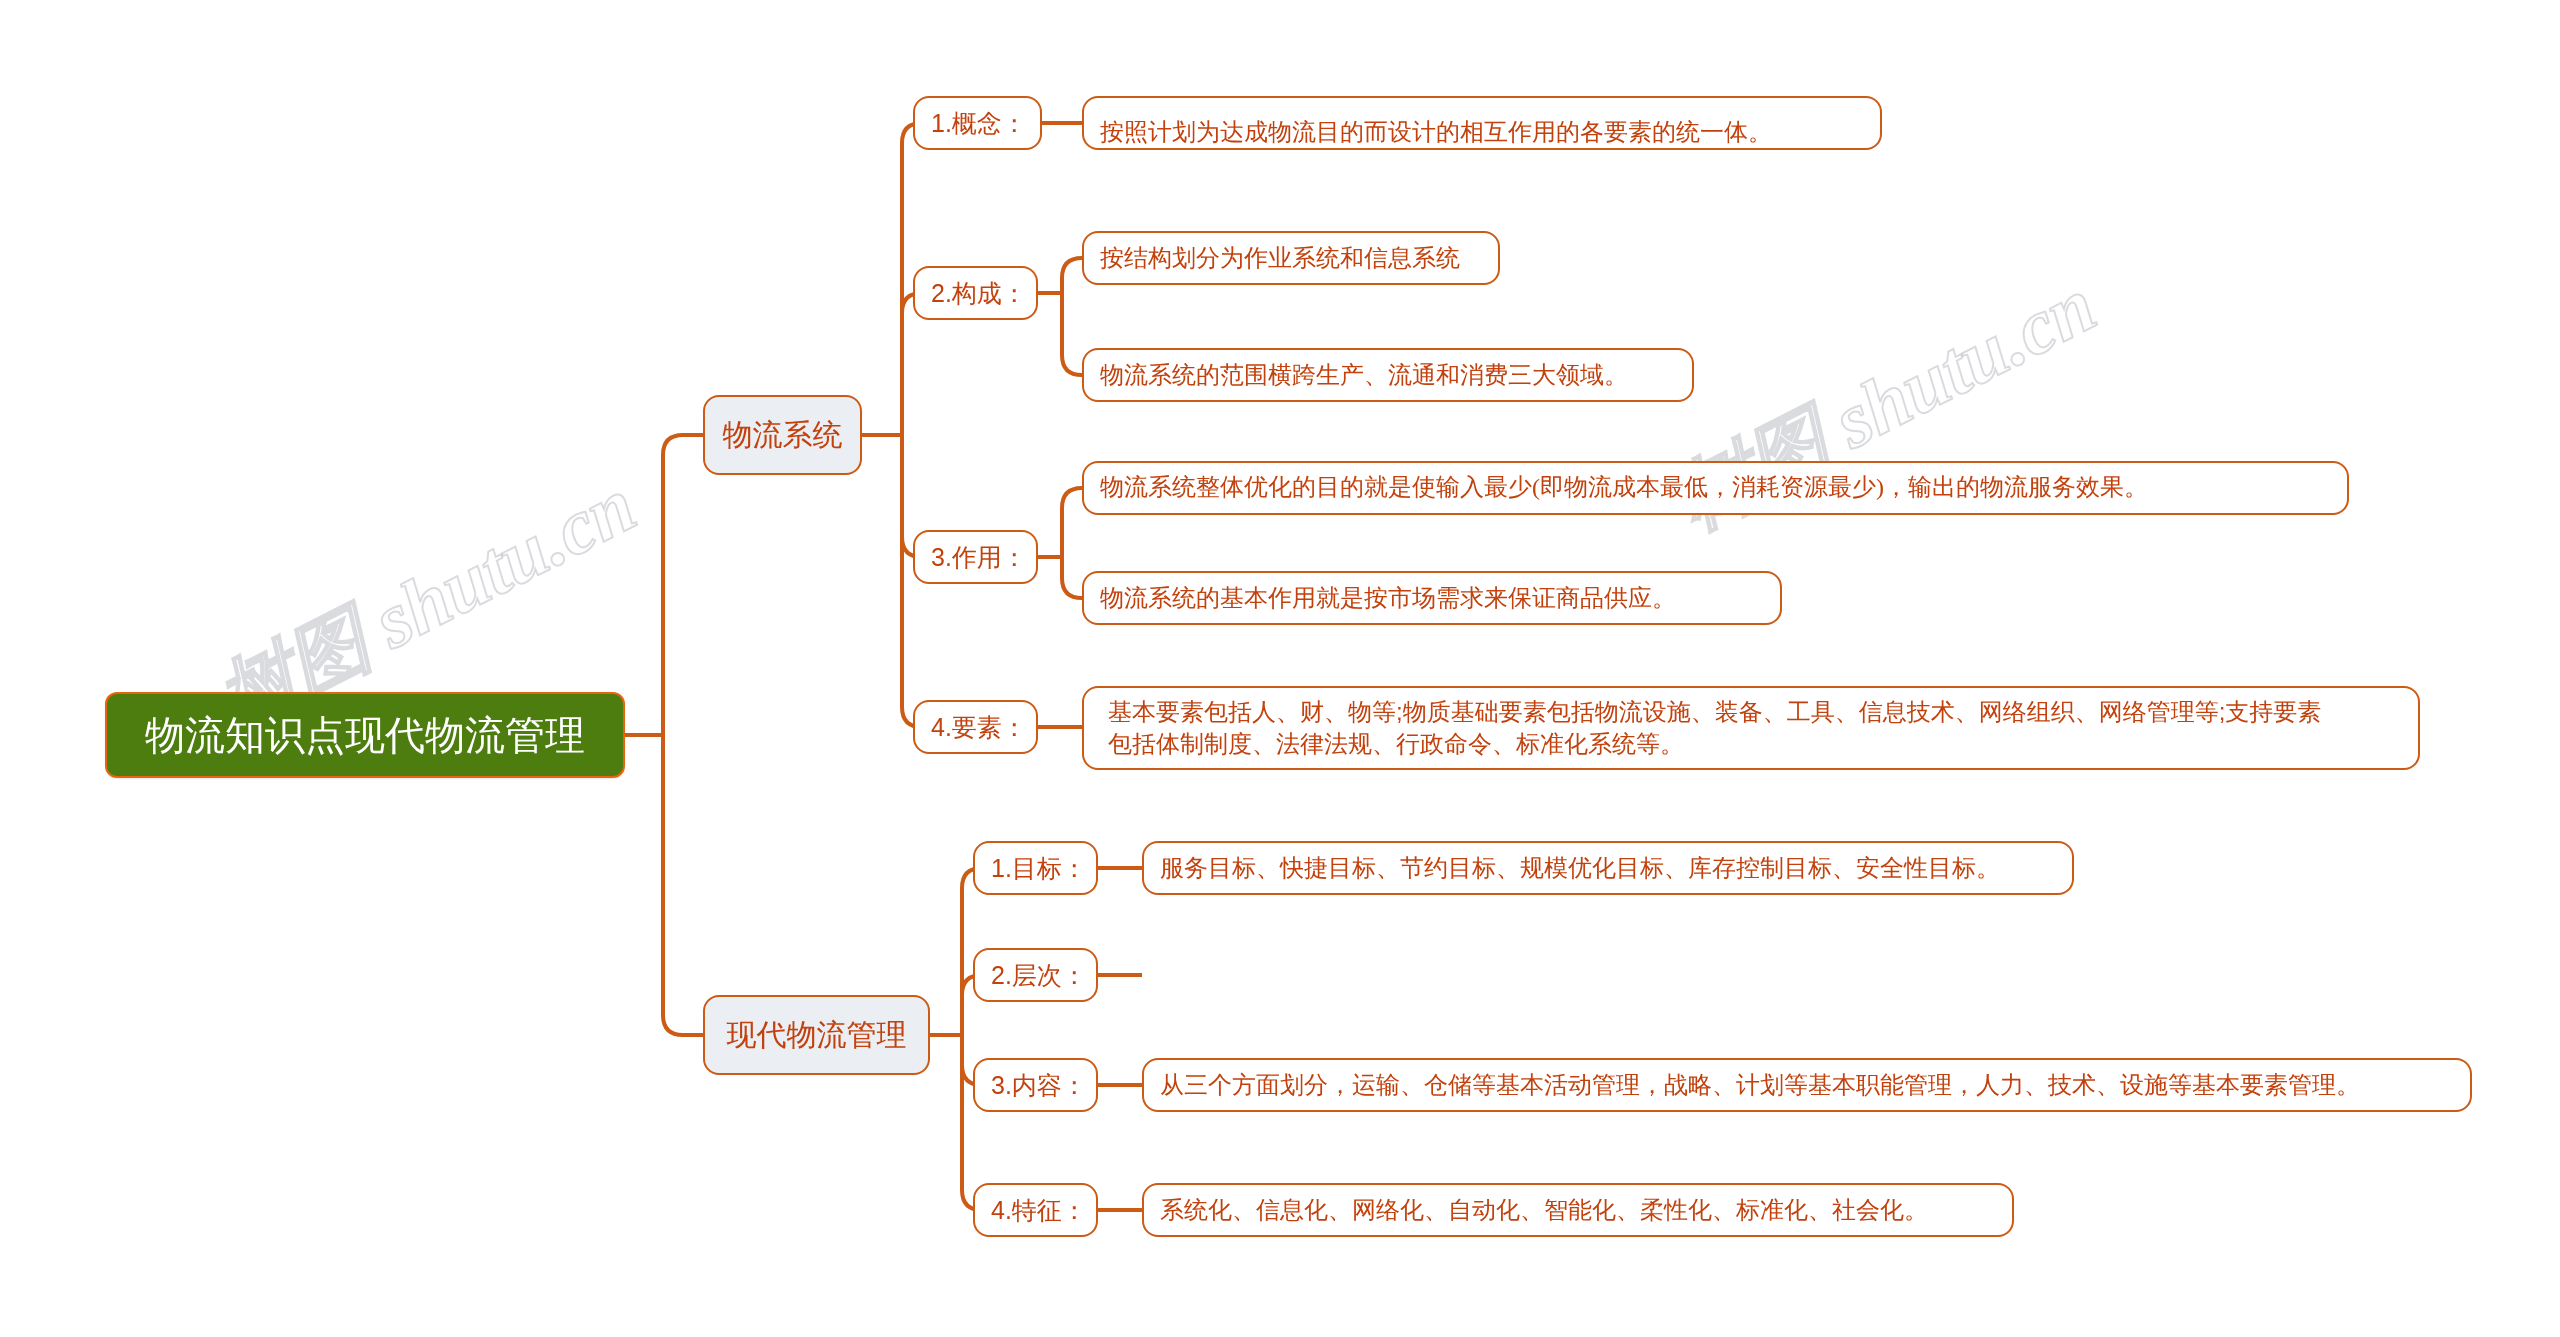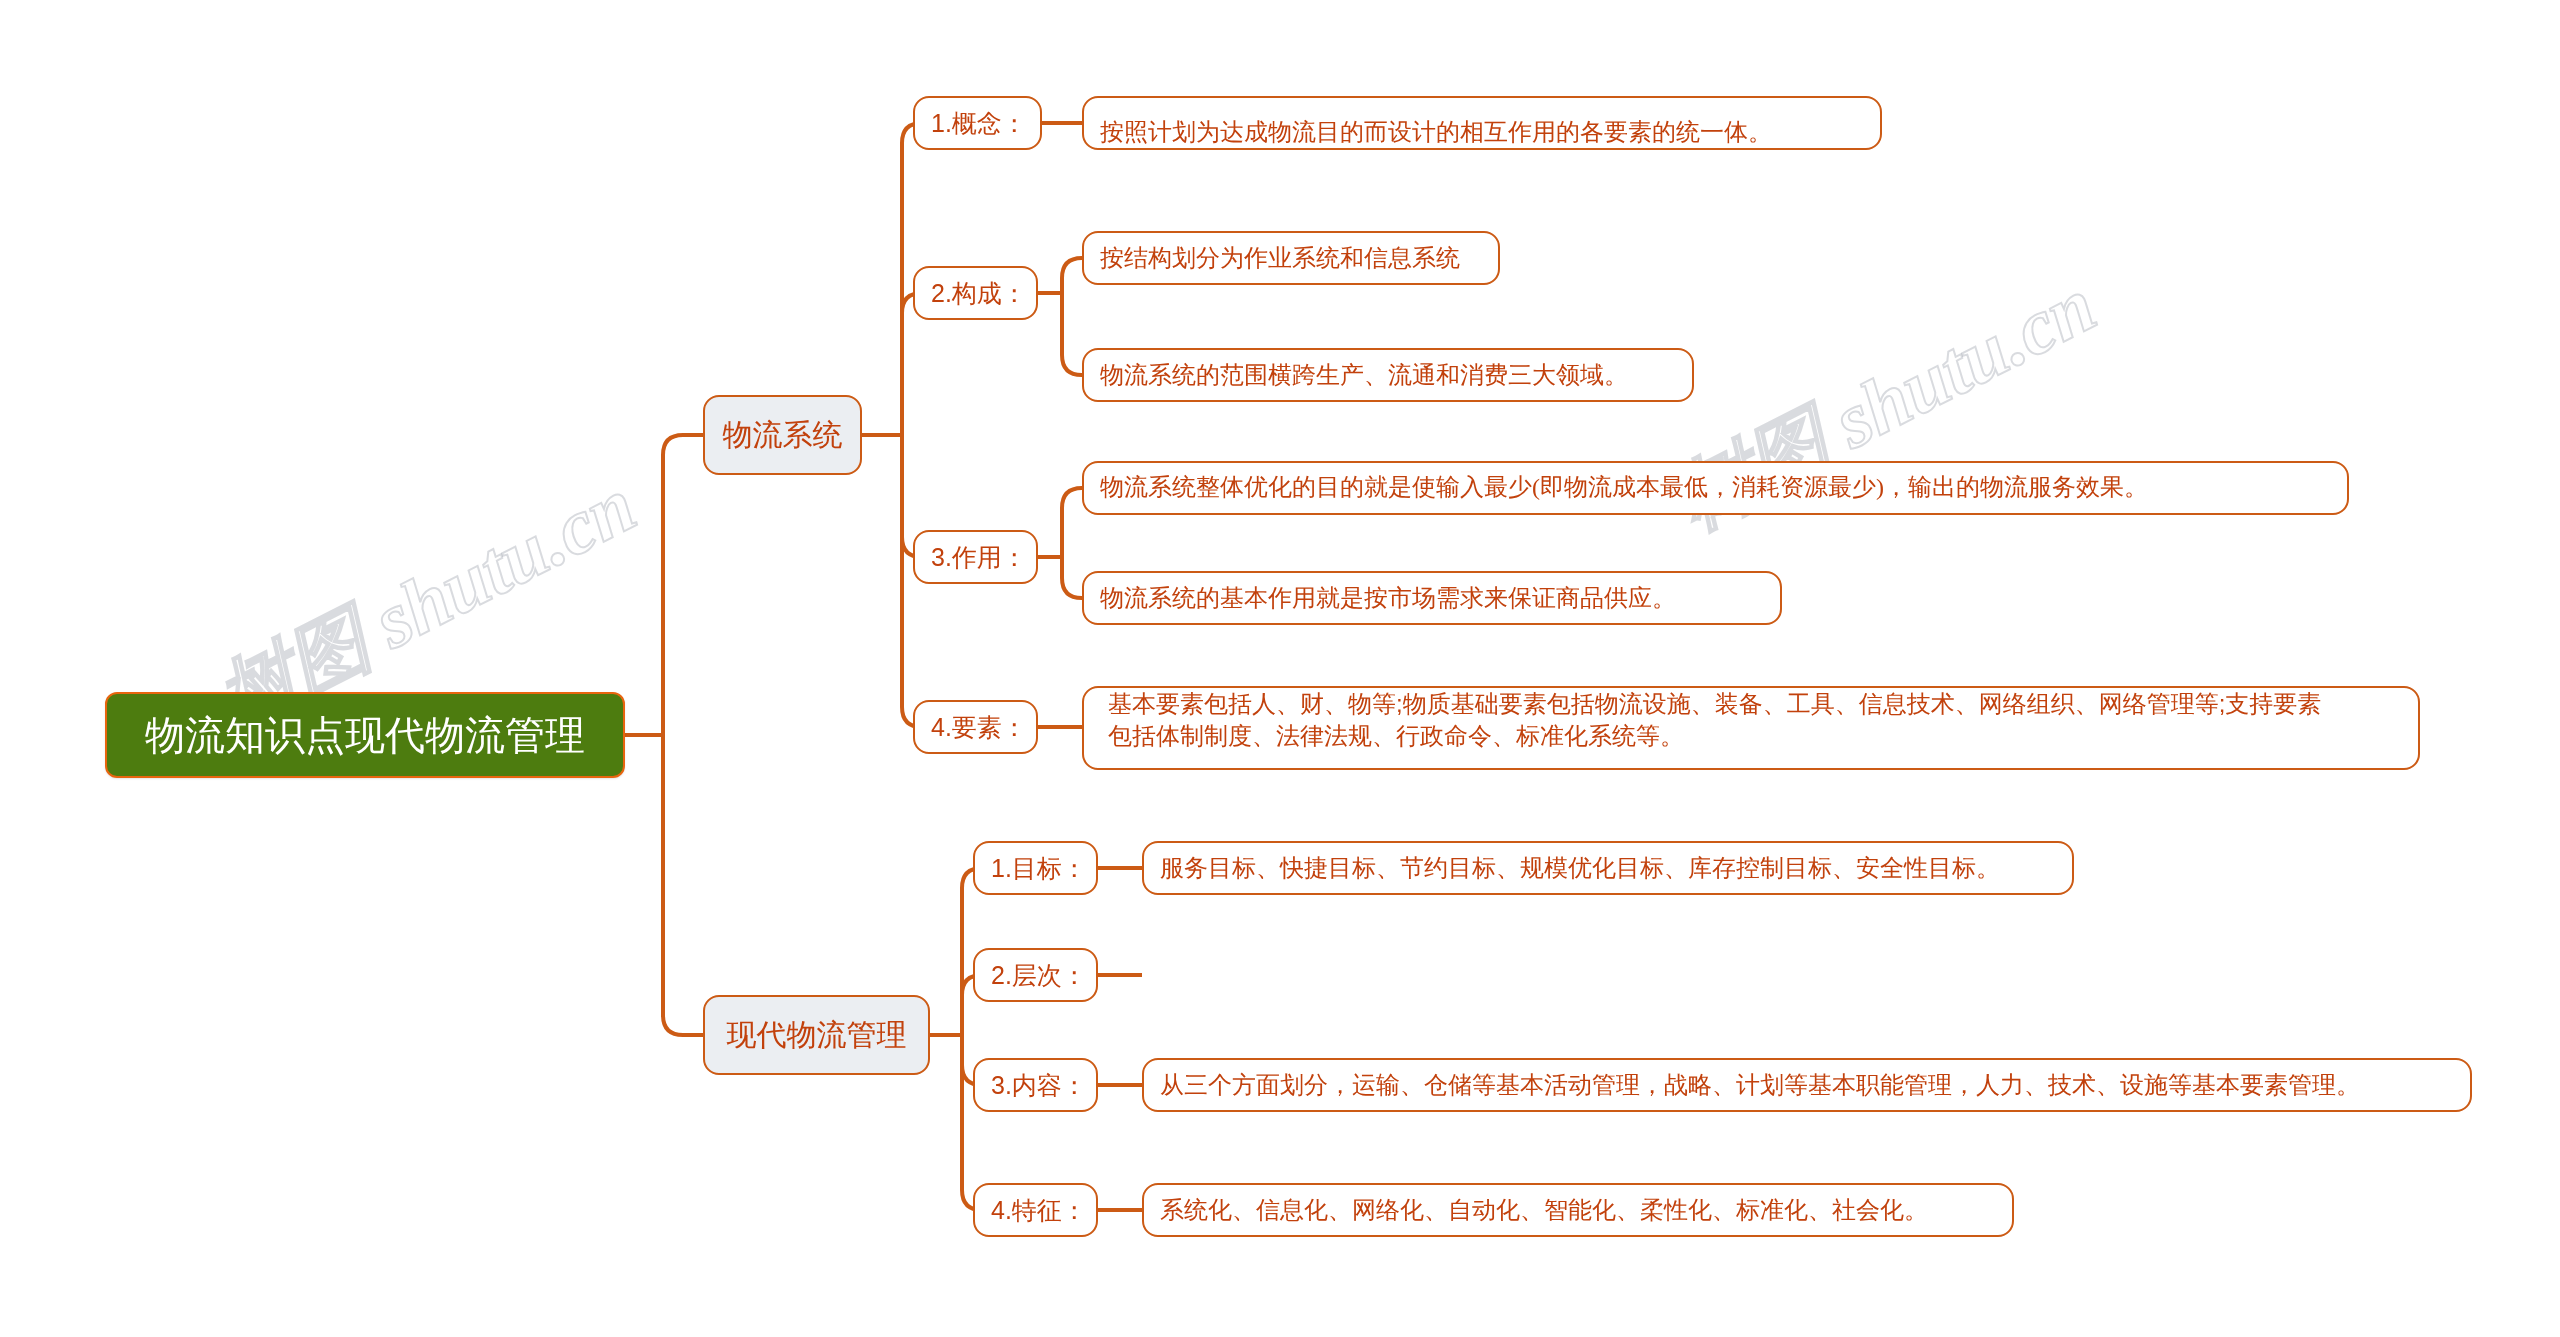--- a/index.html
+++ b/index.html
@@ -85,21 +85,21 @@
     justify-content: flex-start;
   }
 
   .node.leaf {
     background: #ffffff;
     font-size: 24px;
     padding: 0 16px;
     justify-content: flex-start;
   }
   .node.leaf.multiline {
-    align-items: flex-start;
+    align-items: center;
     white-space: pre-line;
     padding-left: 24px;
   }
 </style>
 </head>
 <body>
 
 <div id="canvas">
 
   <div class="wm" id="wm1">树图 shutu.cn</div>

